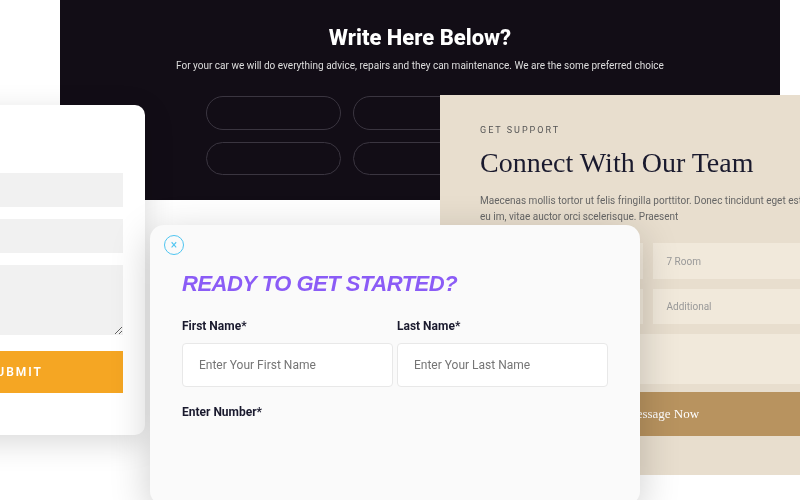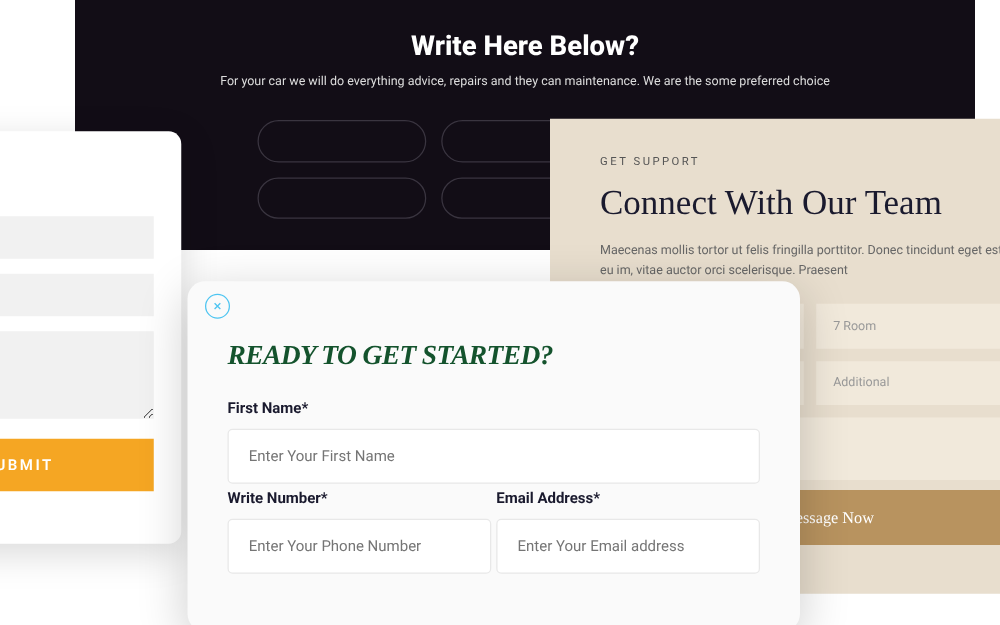--- a/index.html
+++ b/index.html
@@ -28,22 +28,22 @@
 .f3-desc{font-size:10px;color:#666;line-height:1.6;margin-bottom:18px}
 .f3-grid{display:flex;gap:10px;margin-bottom:10px}
 .f3-in{flex:1;background:#f1e9db;border:none;padding:12px 14px;font-size:10px;color:#999;display:flex;align-items:center;justify-content:flex-end}
 .f3-in.left{justify-content:flex-start}
 .f3-in.full{height:50px}
 .f3-btn{width:100%;background:#b8935f;color:#fff;border:none;padding:14px;font-family:Georgia,serif;font-size:13px;margin-top:8px}
 
 
 .f4{position:absolute;top:225px;left:150px;width:490px;height:280px;background:#fafafa;border-radius:14px;padding:28px 32px;box-shadow:0 10px 40px rgba(0,0,0,.2)}
 .f4-close{position:absolute;top:10px;left:14px;width:20px;height:20px;border:1px solid #4ec5f1;border-radius:50%;background:transparent;color:#4ec5f1;font-size:12px;display:flex;align-items:center;justify-content:center}
-.f4 h2{font-size:22px;font-weight:900;font-style:italic;color:#14532d;margin:18px 0 22px;letter-spacing:-.5px;font-family:Liberation Serif, serif}
-.f4-row{display:flex;gap:4px;margin-bottom:4px}
+.f4 h2{font-size:22px;font-weight:900;font-style:italic;color:#8b5cf6;margin:18px 0 22px;letter-spacing:-.5px;font-family:Liberation Sans, sans-serif}
+.f4-row{display:flex;gap:4px;margin-bottom:18px}
 .f4-col{flex:1}
 .f4-lbl{display:block;font-size:12px;font-weight:700;color:#1a1a2e;margin-bottom:10px}
 .f4-in{width:100%;background:#fff;border:1px solid #e8e8e8;border-radius:4px;padding:14px 16px;font-size:12px;color:#737373}
 </style>
 </head>
 <body>
 
 <div class="f1">
   <h1>Write Here Below?</h1>
   <p>For your car we will do everything advice, repairs and they can maintenance. We are the some preferred choice</p>
@@ -98,24 +98,23 @@
 <div class="f4">
   <button class="f4-close">
       <span>×</span>
     </button>
   <h2>READY TO GET STARTED?</h2>
   <div class="f4-row">
     <div class="f4-col">
       <label class="f4-lbl">First Name*</label>
       <input class="f4-in" placeholder="Enter Your First Name" style="">
     </div>
+    <div class="f4-col">
+      <label class="f4-lbl">Last Name*</label>
+      <input class="f4-in" placeholder="Enter Your Last Name" style="">
+    </div>
   </div>
   <div class="f4-row">
     <div class="f4-col">
-      <label class="f4-lbl">Write Number*</label>
-      <input class="f4-in" placeholder="Enter Your Phone Number" style="">
-    </div>
-    <div class="f4-col">
-      <label class="f4-lbl">Email Address*</label>
-      <input class="f4-in" placeholder="Enter Your Email address" style="">
+      <label class="f4-lbl">Enter Number*</label>
     </div>
   </div>
 </div>
 
 </body></html>

